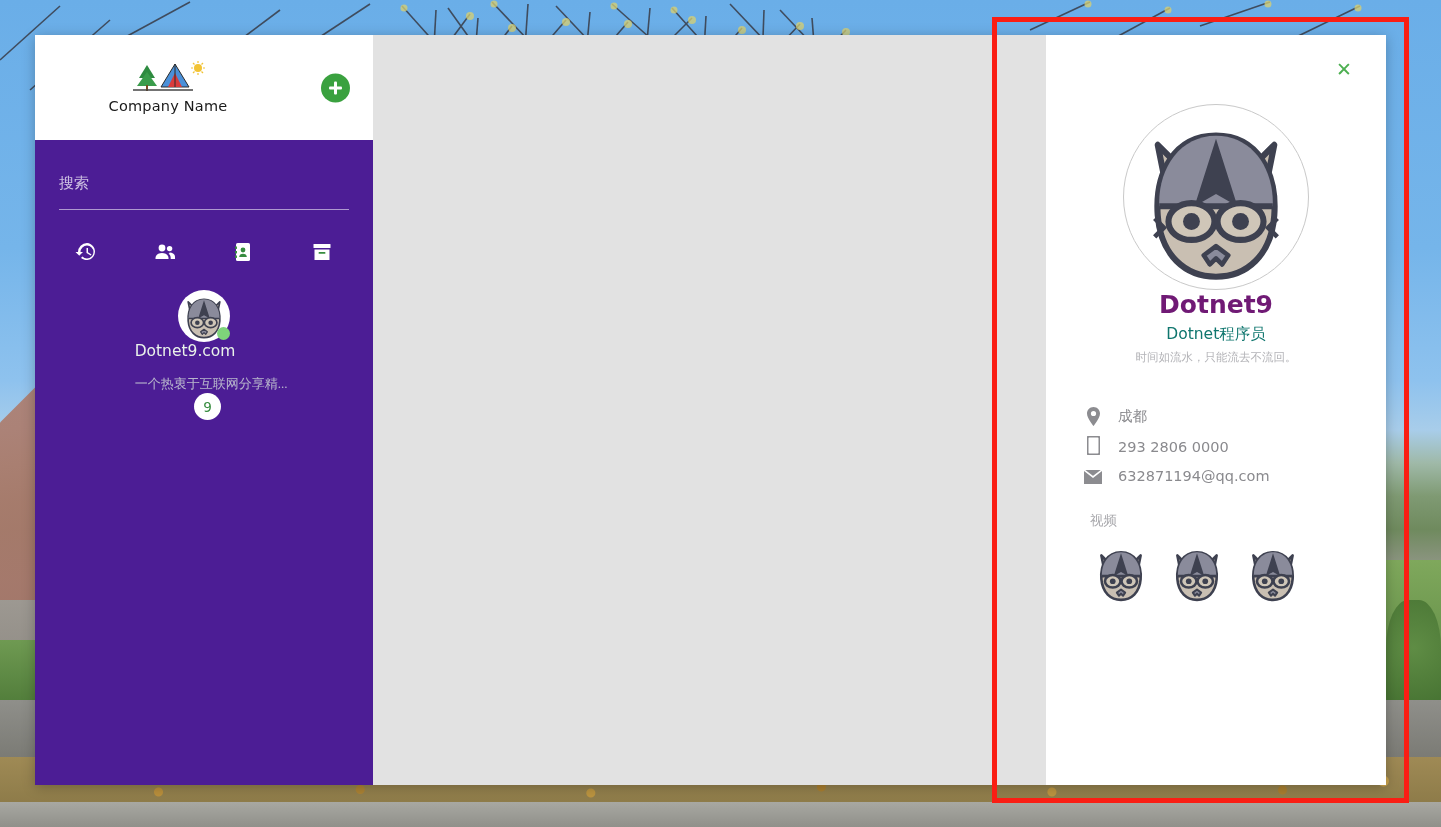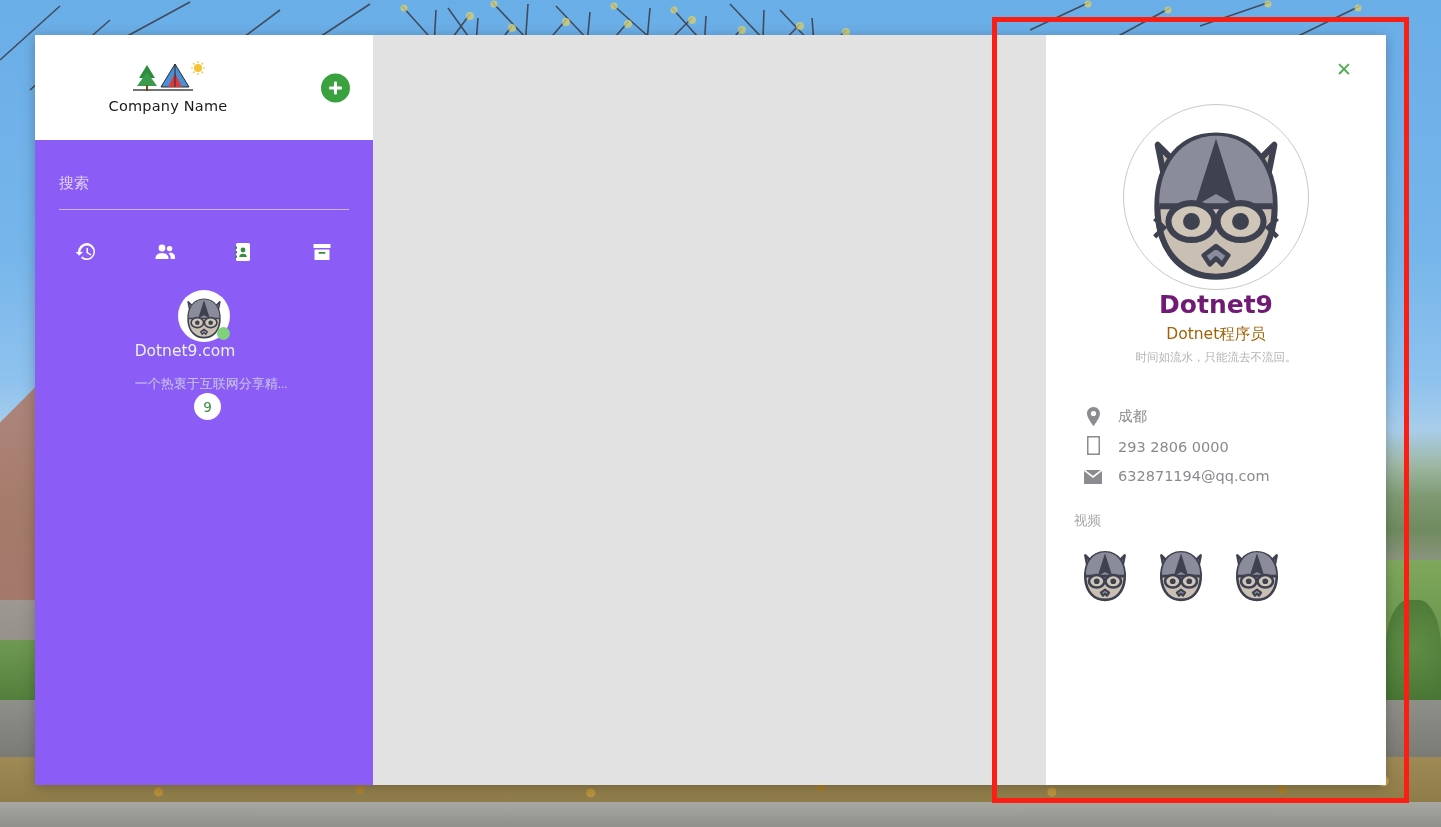--- a/index.html
+++ b/index.html
@@ -100,21 +100,21 @@
     background: #e2e2e2;
     display: flex;
     overflow: hidden;
     box-shadow: 0 2px 12px rgba(0,0,0,.25);
   }
 
   
   #sidebar {
     width: 338px;
     height: 100%;
-    background: #8b5cf6;
+    background: #4c1d95;
     display: flex;
     flex-direction: column;
     flex: 0 0 338px;
   }
 
   #brand-bar {
     height: 105px;
     background: #ffffff;
     display: flex;
     align-items: center;
@@ -301,21 +301,21 @@
     text-align: center;
     font-size: 25px;
     font-weight: bold;
     color: #701a75;
     font-family: "DejaVu Sans", sans-serif;
   }
   #profile-role {
     text-align: center;
     margin-top: 5px;
     font-size: 15.5px;
-    color: #a16207;
+    color: #0f766e;
     font-family: "DejaVu Sans", sans-serif;
   }
   #profile-motto {
     text-align: center;
     margin-top: 5px;
     font-size: 11.5px;
     color: #b4b4b8;
     font-family: Liberation Serif, serif;
   }
 
@@ -337,21 +337,21 @@
     justify-content: center;
     color: #8c8c90;
   }
   .detail-text {
     margin-left: 14px;
     font-size: 14.5px;
     color: #8a8a8e;
     font-family: "DejaVu Sans", sans-serif;
   }
 
-  #video-section { margin-top: 28px; padding: 0 28px; }
+  #video-section { margin-top: 28px; padding: 0 44px; }
   #video-title {
     font-size: 13.5px;
     color: #a9a9ad;
     font-family: "DejaVu Sans", sans-serif;
   }
   #video-thumbs {
     display: flex;
     gap: 14px;
     margin-top: 12px;
   }

